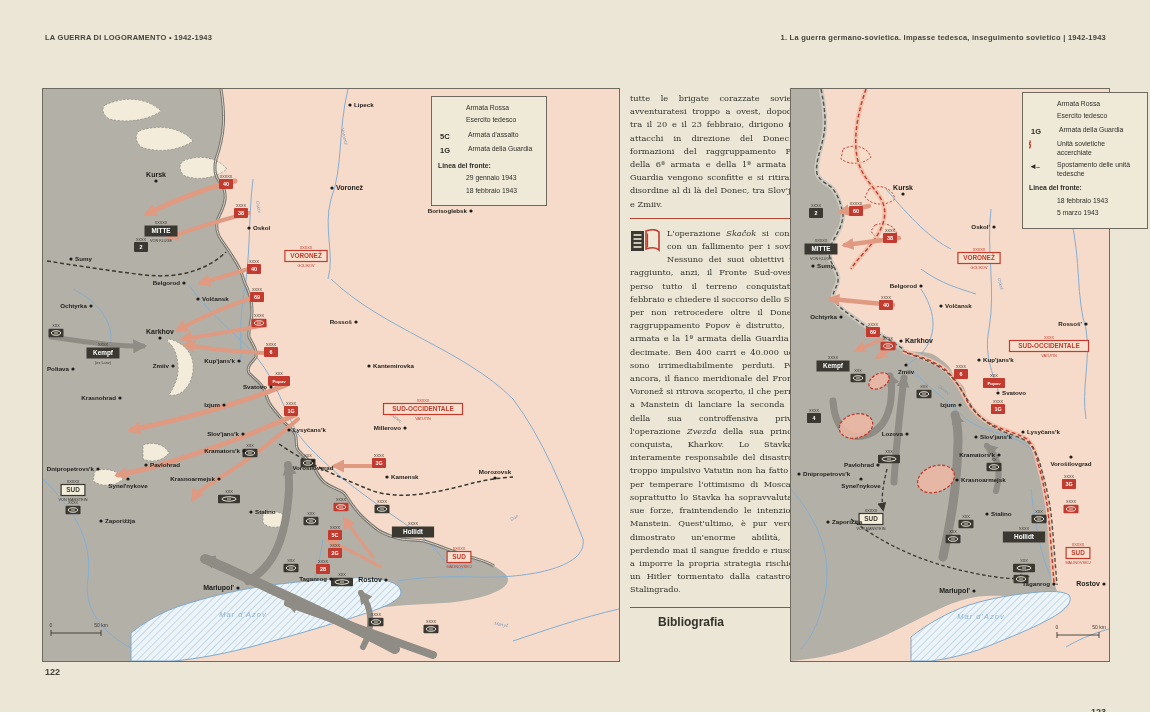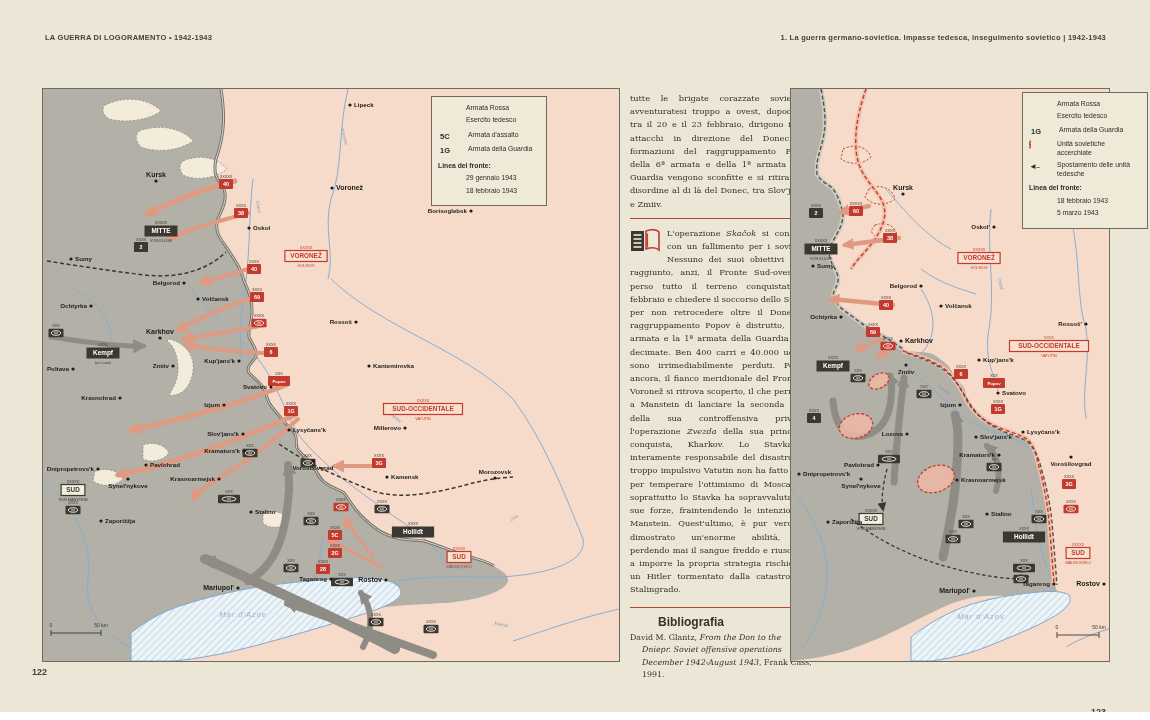--- a/index.html
+++ b/index.html
@@ -2,21 +2,21 @@
 <html><head>
 <meta charset="utf-8">
 <style>
   html,body{margin:0;padding:0;}
   .spread{position:relative;width:1150px;height:712px;background:#ebe6d5;overflow:hidden;
           font-family:"Liberation Sans",sans-serif;color:#3c3a32;}
   .runhead{position:absolute;top:33px;font-size:7.5px;font-weight:bold;letter-spacing:.25px;color:#45433a;}
   .runhead.left{left:45px;}
   .runhead.right{right:44px;text-align:right;}
   .pagenum{position:absolute;top:667px;font-size:9px;font-weight:bold;color:#45433a;}
-  .pagenum.left{left:32px;} .pagenum.right{right:44px;margin-top:40px;}
+  .pagenum.left{left:45px;} .pagenum.right{right:44px;margin-top:40px;}
   .mapwrap{position:absolute;border:1px solid #6e6a60;background:#f7dbca;}
   .mapwrap svg{display:block;width:100%;height:100%;}
   #map-left{left:42px;top:88px;width:576px;height:572px;}
   #map-right{left:790px;top:88px;width:318px;height:572px;}
   .legend{position:absolute;background:#efe9d8;border:1px solid #6e6a60;padding:7px 6px 6px 6px;
           font-size:6.8px;line-height:1.25;color:#2e2d27;z-index:5;}
   #legend-left{left:388px;top:7px;width:102px;}
   #legend-right{left:1022px;top:92px;width:112px;}
   .lrow{display:flex;align-items:flex-start;margin-bottom:4px;}
   .lrow .sw{flex:0 0 22px;margin-right:6px;margin-top:1px;}
@@ -493,21 +493,20 @@
             <line x1="3.5" y1="14" x2="11.5" y2="14"></line>
             <line x1="3.5" y1="18" x2="11.5" y2="18"></line>
           </g>
         <path d="M16,2 C22,0 27,1 29,3 L29,21 C27,19 22,18 16,20 Z" fill="#efe9d8" stroke="#c23b2e" stroke-width="1.6"></path>
         <line x1="17.5" y1="4.5" x2="17.5" y2="18.5" stroke="#c23b2e" stroke-width="1.2"></line>
       </svg><span>L'operazione </span><i>Skačok</i><span> si conclude con un fallimento per i sovietici. Nessuno dei suoi obiettivi viene raggiunto, anzi, il Fronte Sud-ovest ha perso tutto il terreno conquistato in febbraio e chiedere il soccorso dello Stavka per non retrocedere oltre il Donec. Il raggruppamento Popov è distrutto, la 6ª armata e la 1ª armata della Guardia sono decimate. Ben 400 carri e 40.000 uomini sono irrimediabilmente perduti. Peggio ancora, il fianco meridionale del Fronte di Voronež si ritrova scoperto, il che permette a Manstein di lanciare la seconda parte della sua controffensiva privando l'operazione </span><i>Zvezda</i><span> della sua principale conquista, Kharkov. Lo Stavka è interamente responsabile del disastro e il troppo impulsivo Vatutin non ha fatto nulla per temperare l'ottimismo di Mosca. Ma soprattutto lo Stavka ha sopravvalutato le sue forze, fraintendendo le intenzioni di Manstein. Quest'ultimo, è pur vero, ha dimostrato un'enorme abilità, non perdendo mai il sangue freddo e riuscendo a imporre la propria strategia rischiosa a un Hitler tormentato dalla catastrofe di Stalingrado.</span>
     </p>
     <hr class="redrule" style="margin-top:10px;">
     <div class="bibtitle">Bibliografia</div>
     <div class="bib">
-      <p class="entry"><span>David M. Glantz, </span><i>From the Don to the Dniepr. Soviet offensive operations December 1942-August 1943</i><span>, Frank Cass, 1991.</span></p>
     </div>
   </div>
 
   <div class="mapwrap" id="map-right">
     <svg viewBox="0 0 318 572">
       <defs>
         <pattern id="hatchR" width="5" height="5" patternUnits="userSpaceOnUse" patternTransform="rotate(45)">
           <rect width="5" height="5" fill="#edf4f8"></rect>
           <line x1="0" y1="0" x2="0" y2="5" stroke="#a9c9e0" stroke-width="1.3"></line>
         </pattern>

